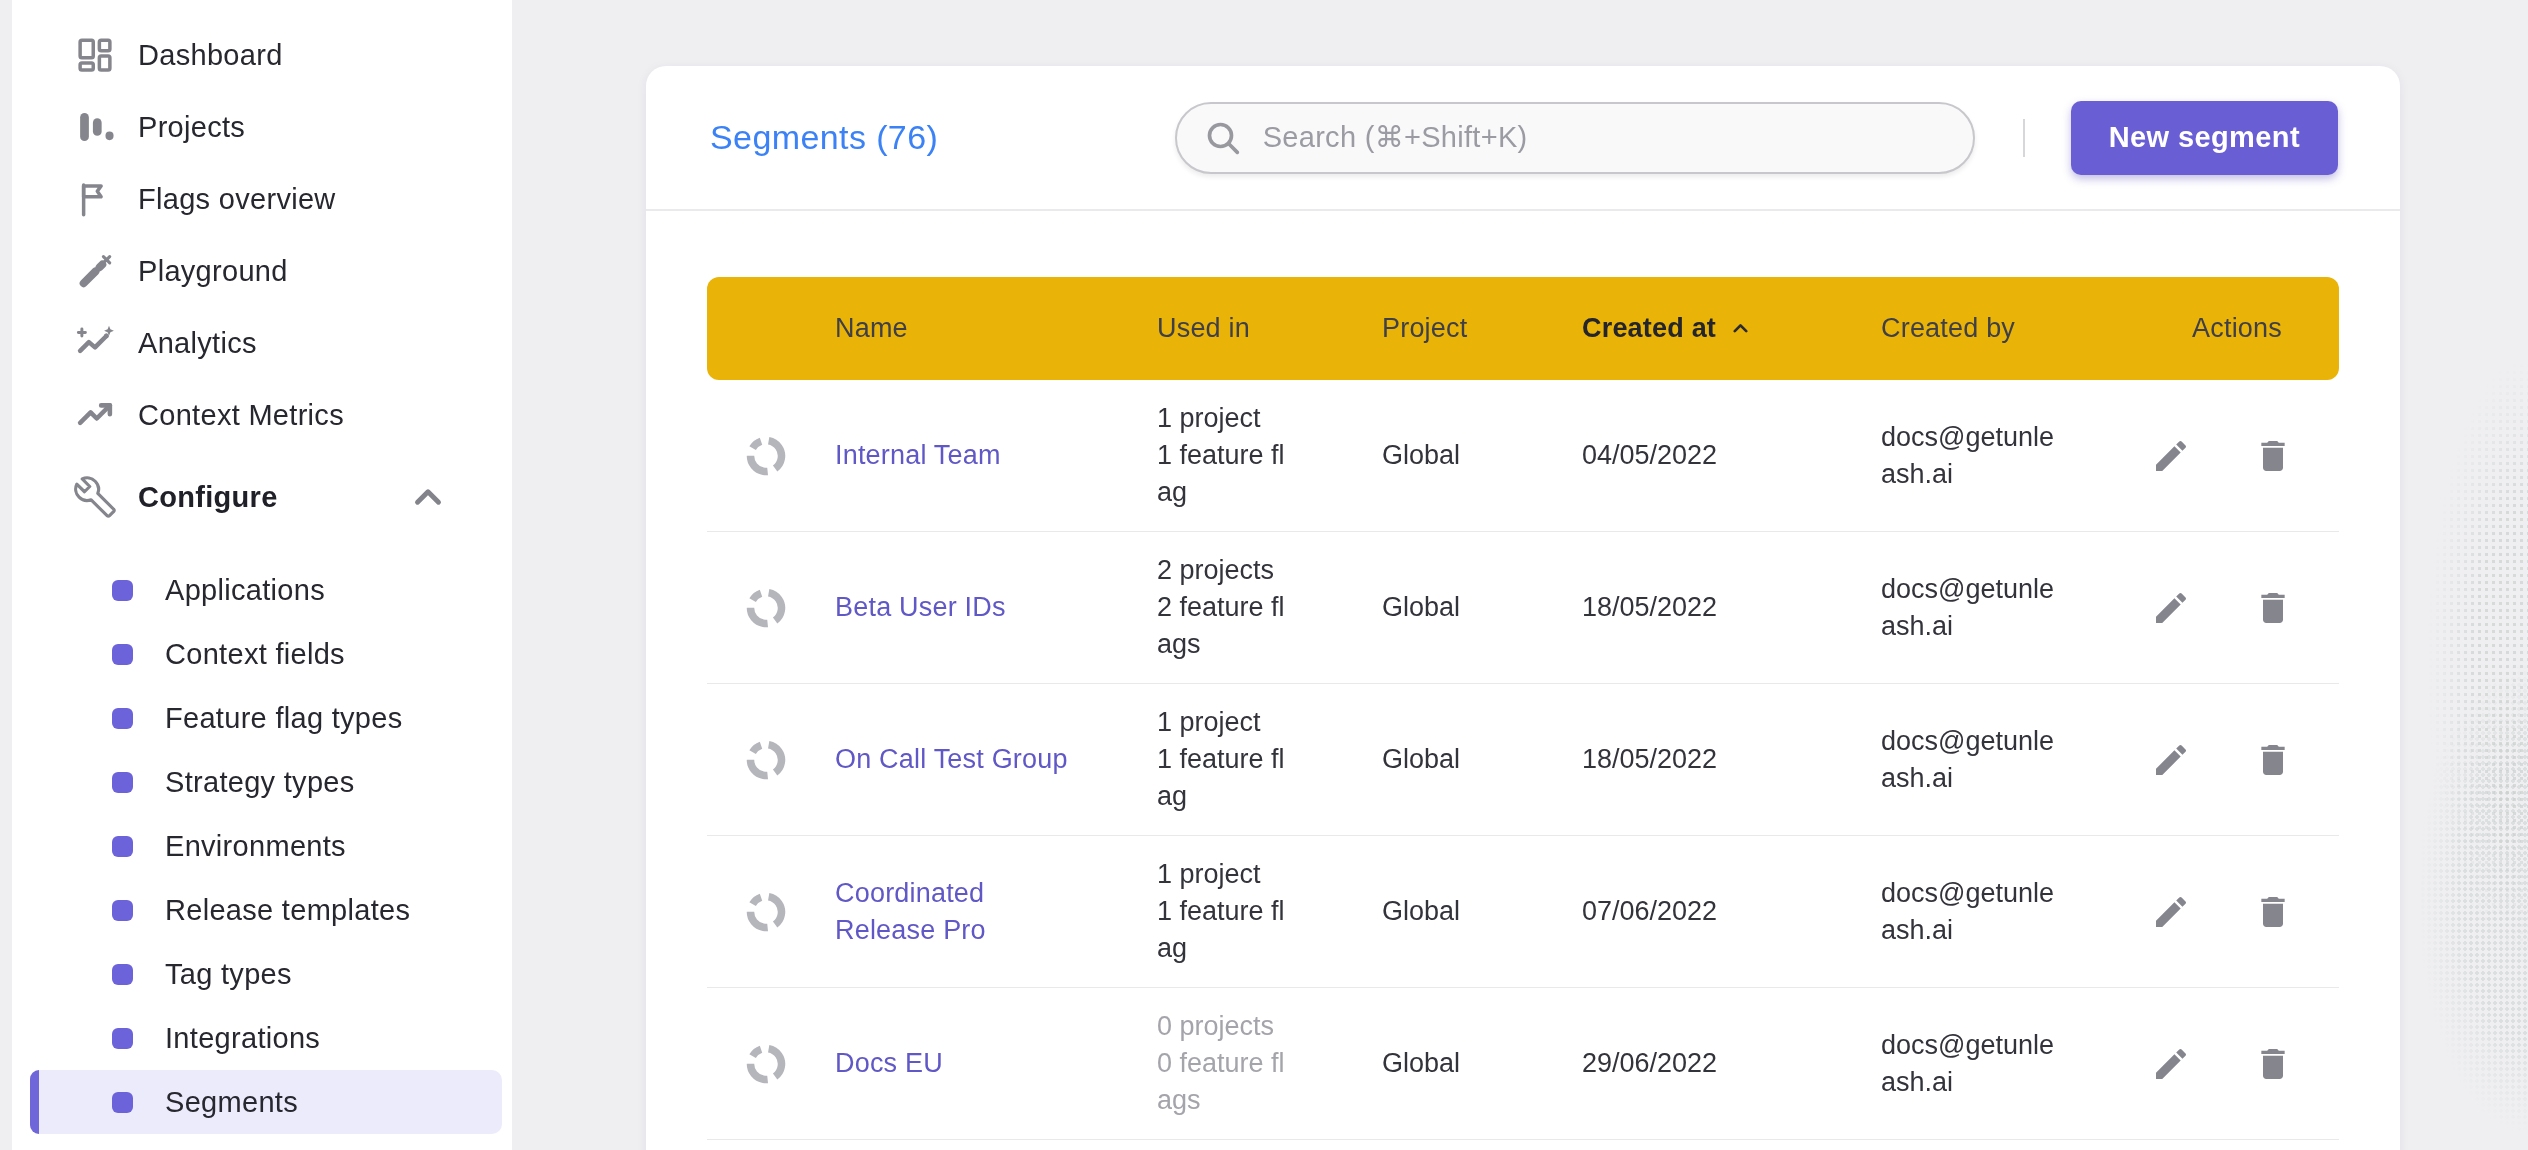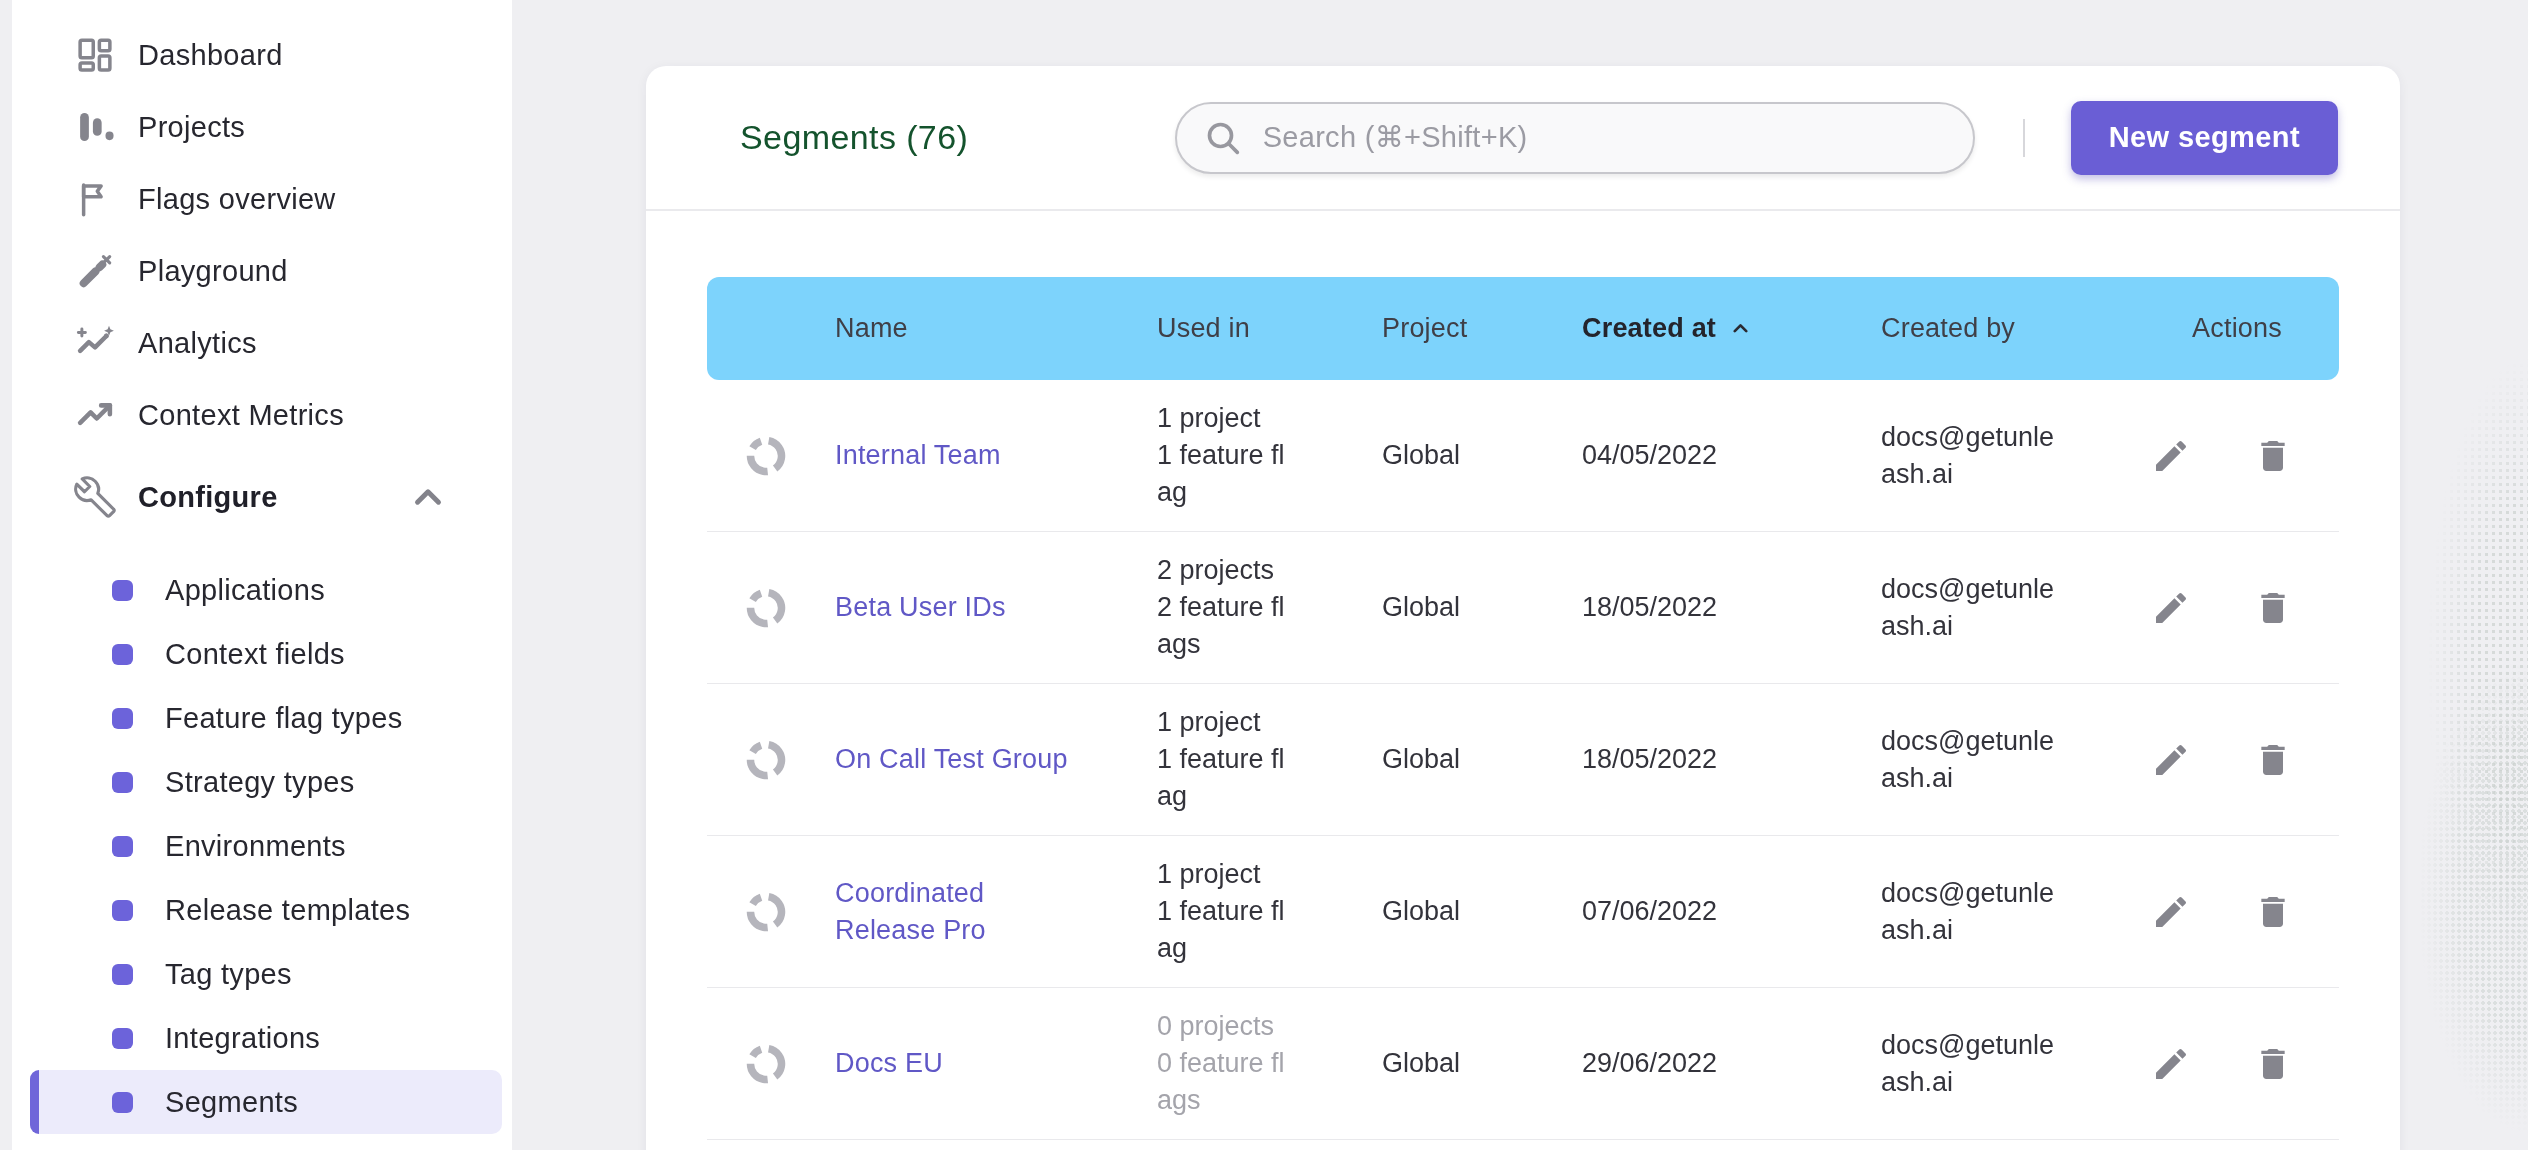--- a/index.html
+++ b/index.html
@@ -37,39 +37,39 @@
     background-image:radial-gradient(#c9d0cd 1.6px, transparent 1.9px);
     background-size:6px 6px;
     -webkit-mask-image:radial-gradient(120% 55% at 100% 50%, #000 50%, transparent 85%);
     mask-image:radial-gradient(120% 55% at 100% 50%, #000 50%, transparent 85%);
     pointer-events:none;}
   
   .card{position:absolute;left:646px;top:66px;width:1754px;height:1200px;background:#ffffff;
     border-radius:20px;box-shadow:0 2px 12px rgba(30,30,60,.06);}
   .card-header{display:flex;align-items:center;height:145px;padding:0 62px 0 64px;
     border-bottom:2px solid #eaeaed;box-sizing:border-box;}
-  .page-title{font-size:34px;font-weight:500;color:#14532d;letter-spacing:.4px;white-space:nowrap;margin-left:30px;}
+  .page-title{font-size:34px;font-weight:500;color:#3b82f6;letter-spacing:.4px;white-space:nowrap;}
   .search-box{margin-left:auto;width:800px;height:72px;box-sizing:border-box;
     border:2px solid #c7c7cc;border-radius:40px;background:#f9f9fa;
     display:flex;align-items:center;padding:0 26px;gap:18px;
     box-shadow:0 3px 5px rgba(0,0,0,.08);}
   .search-box svg{flex:none;}
   .search-box input{border:none;background:transparent;outline:none;width:100%;
     font-size:29px;color:#1d4ed8;font-family:inherit;letter-spacing:.3px;}
   .search-box input::placeholder{color:#9b9ba3;}
   .header-vdivider{width:2px;height:38px;background:#d7d7db;margin:0 46px 0 48px;flex:none;}
   .btn-primary{height:74px;padding:0 38px;flex:none;cursor:pointer;
     background:#6a5ed5;color:#ffffff;font-size:29px;font-weight:700;letter-spacing:.4px;
     border:none;border-radius:10px;font-family:inherit;
     box-shadow:0 4px 9px rgba(80,70,180,.35);}
   
   .table{margin:66px 61px 0 61px;}
   .thead,.trow{display:grid;grid-template-columns:128px 322px 225px 200px 299px 254px 204px;
     align-items:center;}
-  .thead{height:103px;background:#7dd3fc;border-radius:12px;
+  .thead{height:103px;background:#eab308;border-radius:12px;
     font-size:27px;color:#3f3f47;letter-spacing:.2px;}
   .th{white-space:nowrap;}
   .th.sorted{display:flex;align-items:center;gap:13px;font-weight:700;color:#24242c;cursor:pointer;}
   .th.center{text-align:center;}
   .trow{min-height:151px;border-bottom:1px solid #e9e9ec;font-size:27px;color:#33333b;}
   .cell-icon{padding-left:36px;}
   .cell-icon svg{display:block;}
   .name-link{color:#6058c6;max-width:250px;line-height:37px;display:inline-block;
     letter-spacing:.2px;cursor:pointer;}
   .cell-used{line-height:37px;}

